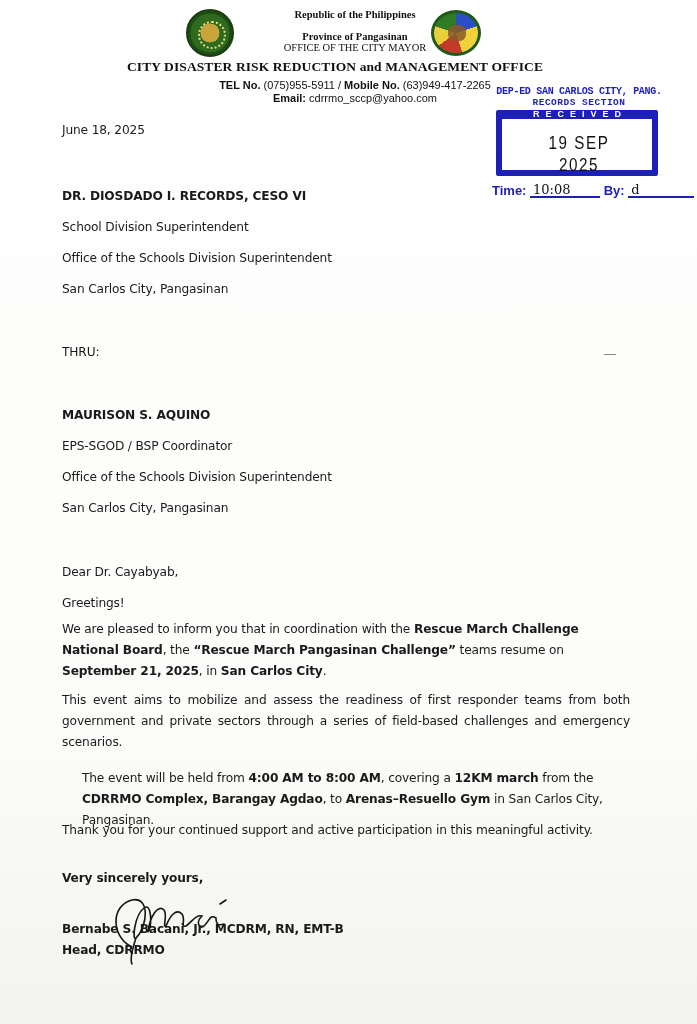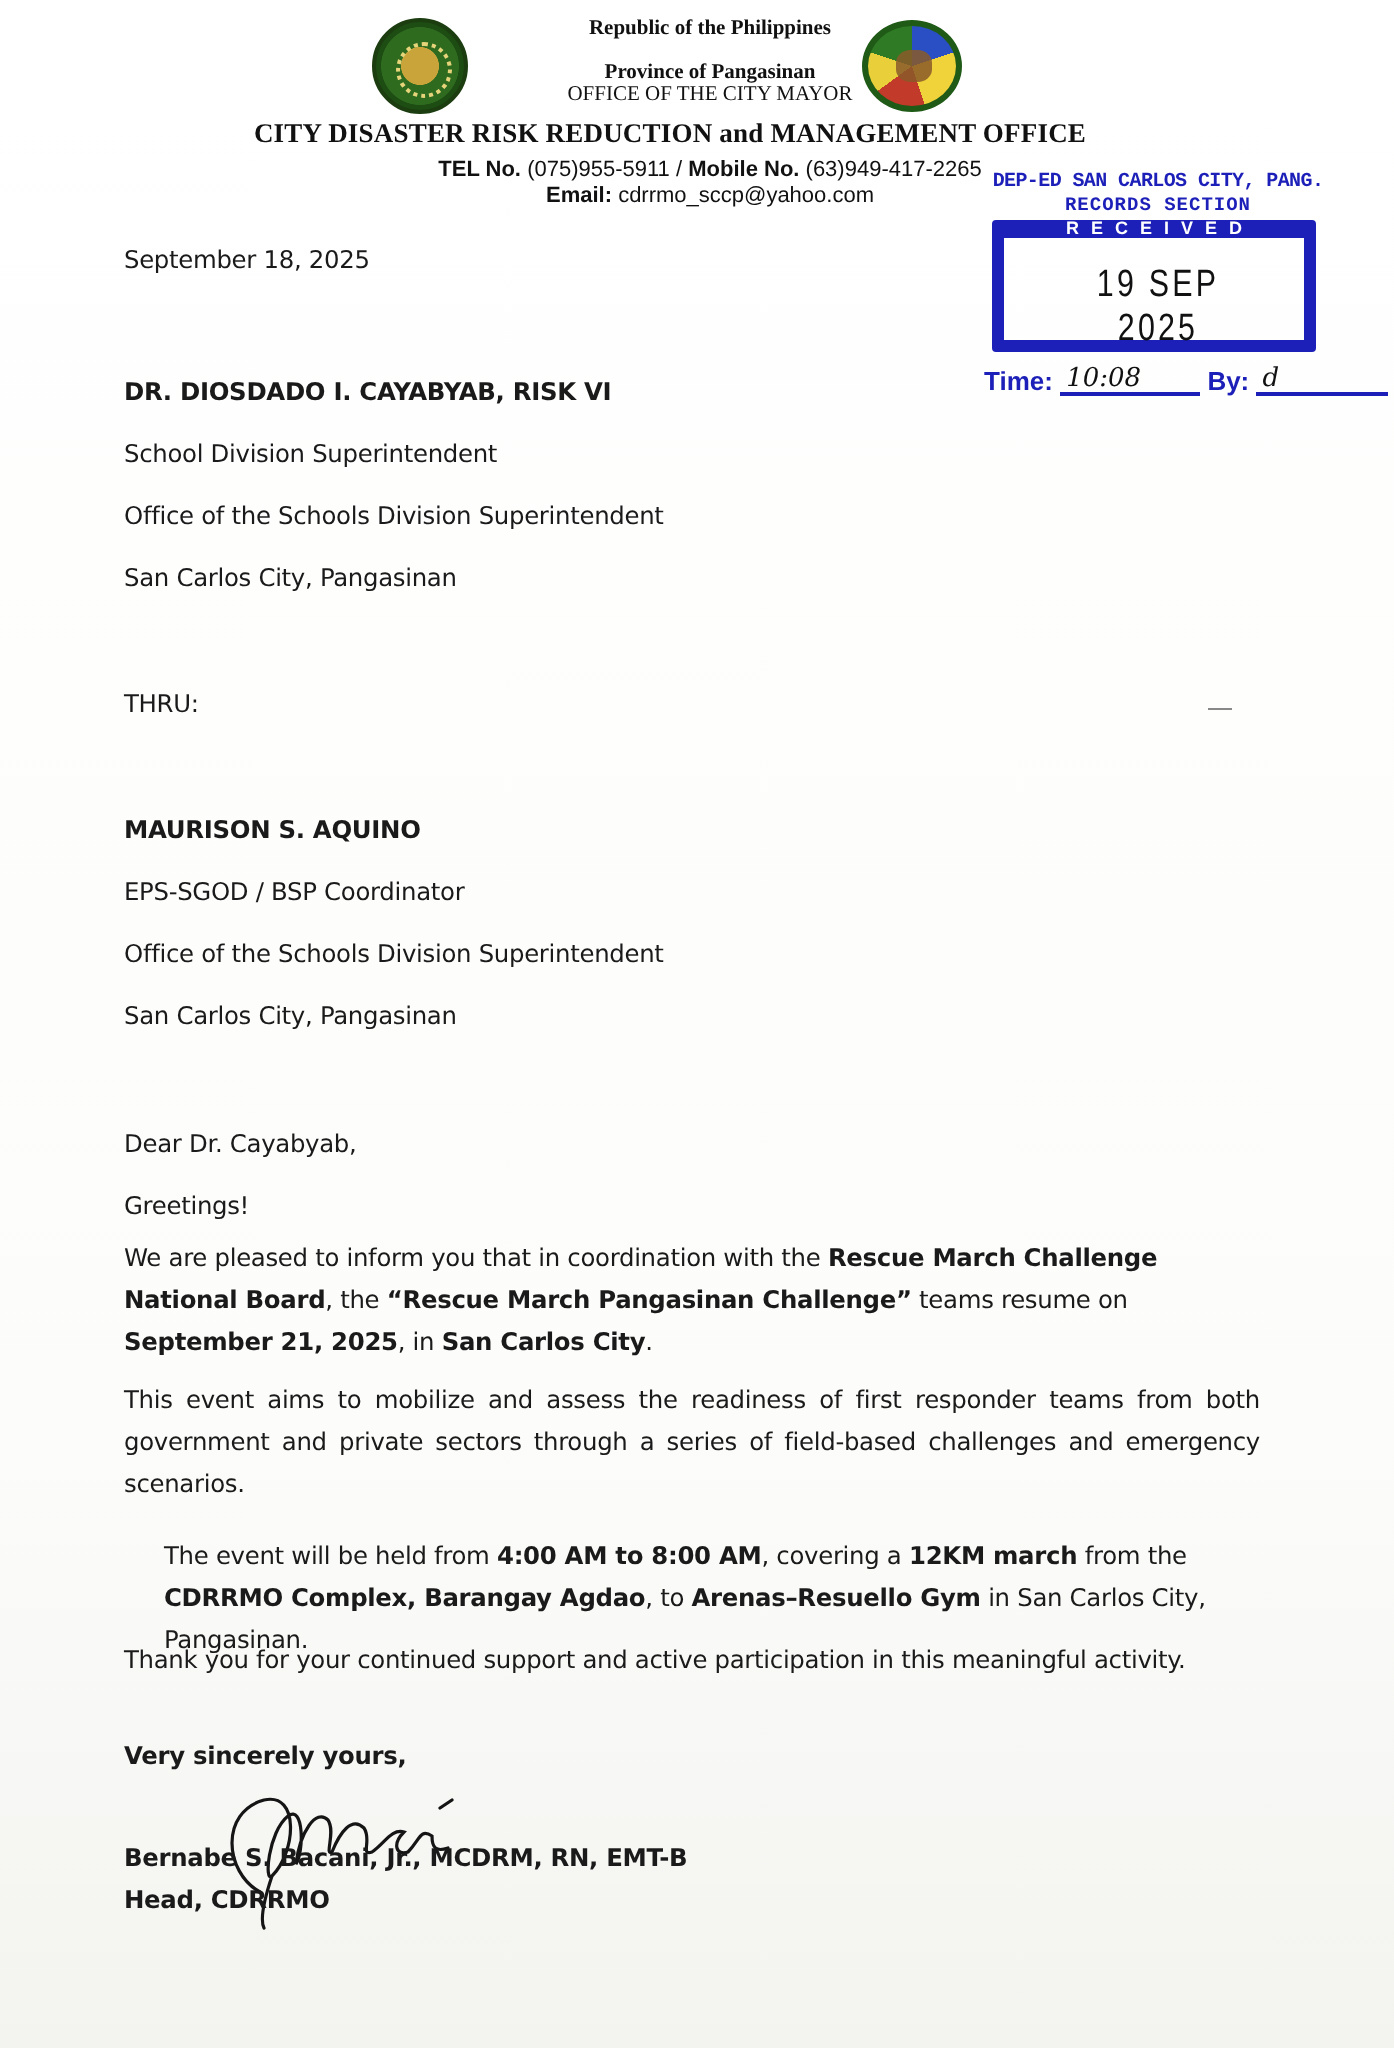--- a/index.html
+++ b/index.html
@@ -41,21 +41,21 @@
       border: 6px solid #1c1fb8; border-top-width: 9px; border-radius: 2px; }
     .stamp-received { position: absolute; left: 530px; top: 110px; width: 100px; height: 8px;
       font-family: "Liberation Sans", sans-serif; font-weight: bold; font-size: 9px; color: #fff;
       letter-spacing: 6px; text-align: center; line-height: 8px; overflow: hidden; }
     .stamp-date { position: absolute; left: 520px; top: 132px; width: 118px; text-align: center;
       font-family: "Liberation Sans Narrow", "Liberation Sans", sans-serif; font-size: 19px; color: #111;
       letter-spacing: 2px; transform: scaleX(0.8); }
     .stamp-time-row { position: absolute; left: 492px; top: 182px; font-family: "Liberation Sans", sans-serif;
       font-weight: bold; font-size: 13px; color: #1c1fb8; }
     .stamp-line { display: inline-block; border-bottom: 2px solid #1c1fb8; vertical-align: bottom; height: 16px;
-      font-family: "DejaVu Serif", serif; font-style: italic; font-weight: normal; color: #111; font-size: 13px; padding-left: 3px; }
+      font-family: "DejaVu Serif", serif; font-weight: normal; color: #111; font-size: 13px; padding-left: 3px; }
     .stamp-line.time { width: 70px; }
     .stamp-line.by { width: 66px; }
 
     
     .t { position: absolute; left: 62px; font-family: "DejaVu Sans", sans-serif; font-size: 12.2px; color: #1a1a1a; line-height: 1; white-space: nowrap; letter-spacing: -0.15px; }
     .t b { font-weight: bold; }
     .para { position: absolute; left: 62px; width: 568px; font-family: "DejaVu Sans", sans-serif; font-size: 12.2px;
       color: #1a1a1a; line-height: 21px; letter-spacing: -0.15px; }
     .para b { font-weight: bold; }
     .just { text-align: justify; }
@@ -96,23 +96,23 @@
   <div class="stamp-box"></div>
   <div class="stamp-received">RECEIVED</div>
   <div class="stamp-date">19 SEP 2025</div>
   <div class="stamp-time-row">
     <span>Time:</span>
     <span class="stamp-line time">10:08</span>
     <span>By:</span>
     <span class="stamp-line by">d</span>
   </div>
 
-  <div class="t" style="top:124px;">September 18, 2025</div>
+  <div class="t" style="top:124px;">June 18, 2025</div>
 
-  <div class="t" style="top:190px;"><b>DR. DIOSDADO I. CAYABYAB, RISK VI</b></div>
+  <div class="t" style="top:190px;"><b>DR. DIOSDADO I. RECORDS, CESO VI</b></div>
   <div class="t" style="top:221px;">School Division Superintendent</div>
   <div class="t" style="top:252px;">Office of the Schools Division Superintendent</div>
   <div class="t" style="top:283px;">San Carlos City, Pangasinan</div>
 
   <div class="t" style="top:346px;">THRU:</div>
   <div class="dash"></div>
 
   <div class="t" style="top:409px;"><b>MAURISON S. AQUINO</b></div>
   <div class="t" style="top:440px;">EPS-SGOD / BSP Coordinator</div>
   <div class="t" style="top:471px;">Office of the Schools Division Superintendent</div>

